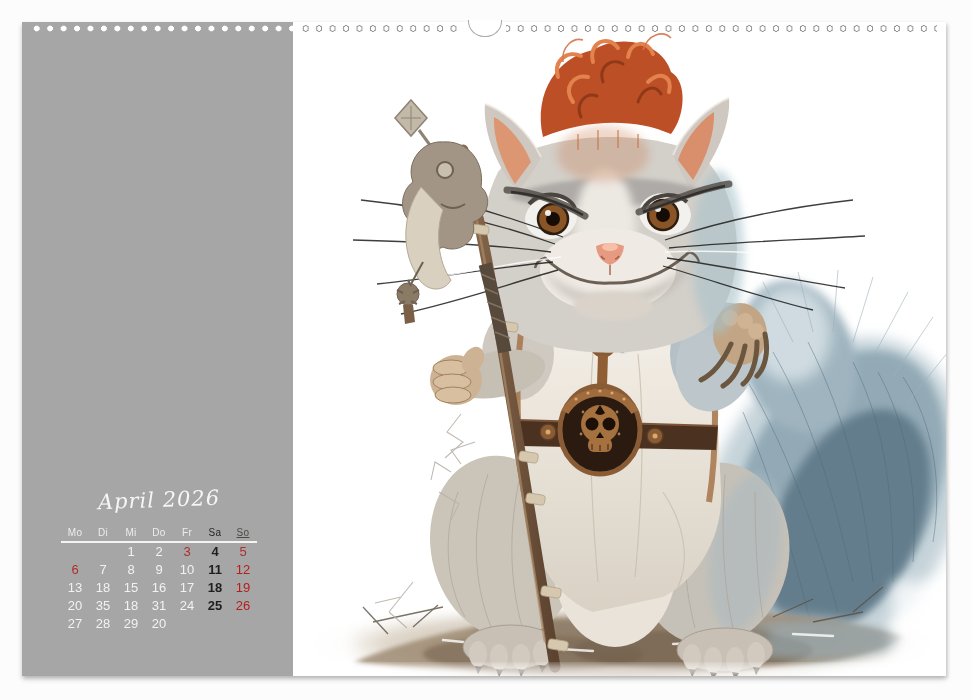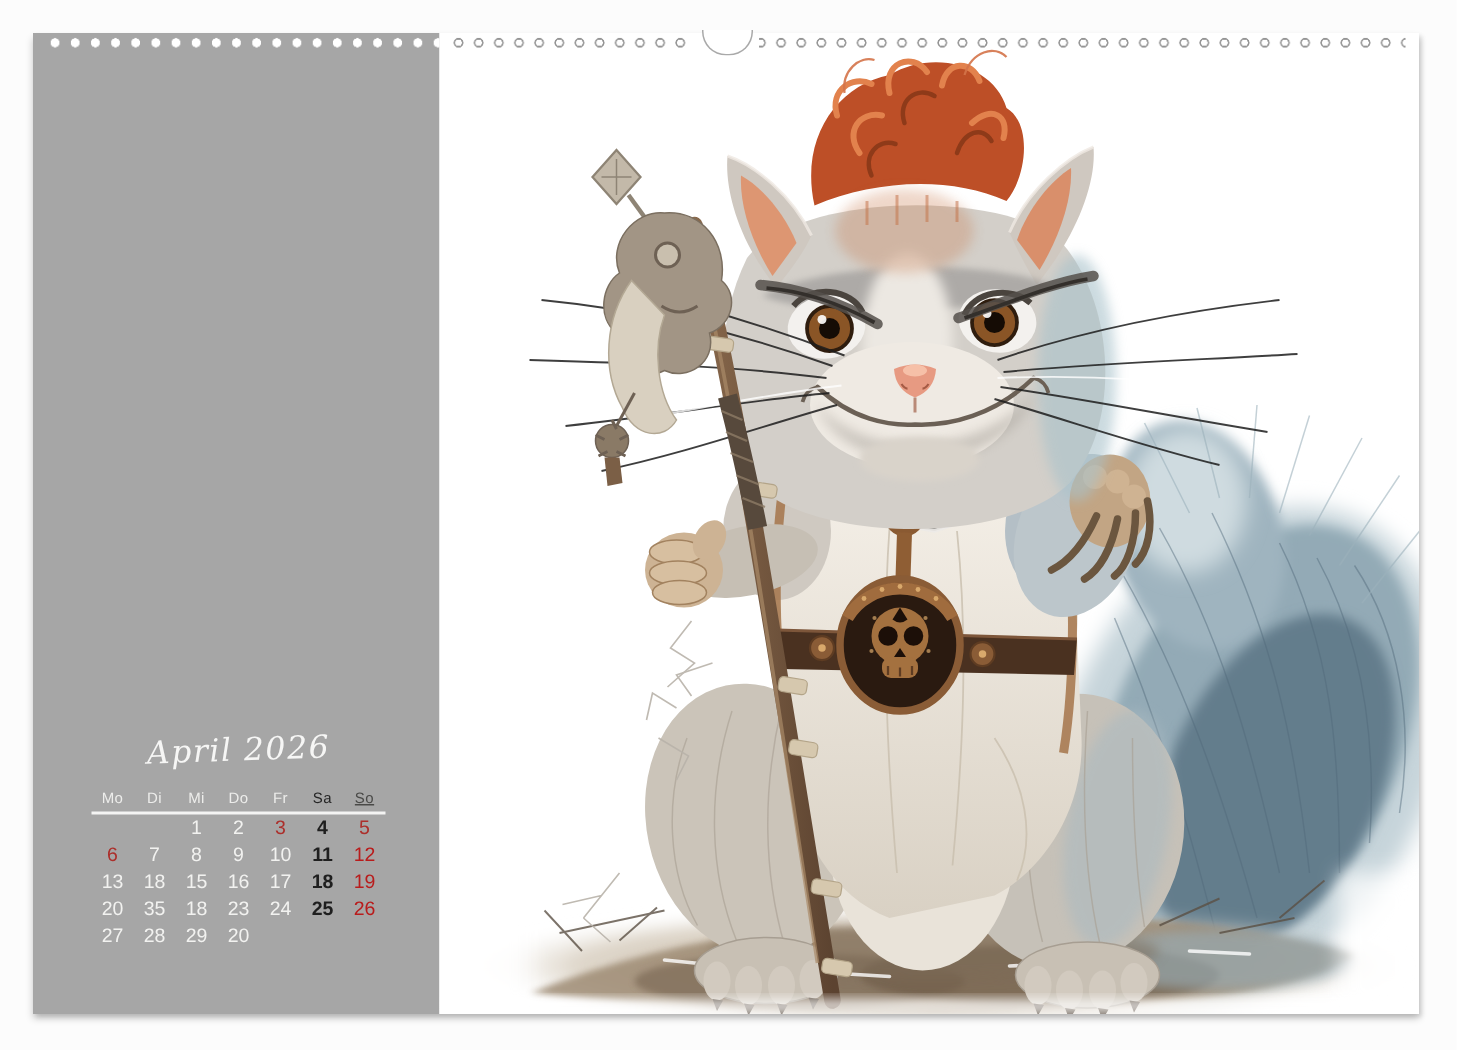--- a/index.html
+++ b/index.html
@@ -434,21 +434,21 @@
           <div class="cell d weekday">15</div>
           <div class="cell d weekday">16</div>
           <div class="cell d weekday">17</div>
           <div class="cell d saturday">18</div>
           <div class="cell d sunday">19</div>
         </div>
         <div class="cal-row">
           <div class="cell d weekday">20</div>
           <div class="cell d weekday">35</div>
           <div class="cell d weekday">18</div>
-          <div class="cell d weekday">23</div>
+          <div class="cell d weekday">31</div>
           <div class="cell d weekday">24</div>
           <div class="cell d saturday">25</div>
           <div class="cell d sunday">26</div>
         </div>
         <div class="cal-row">
           <div class="cell d weekday">27</div>
           <div class="cell d weekday">28</div>
           <div class="cell d weekday">29</div>
           <div class="cell d weekday">20</div>
           <div class="cell d empty"></div>

